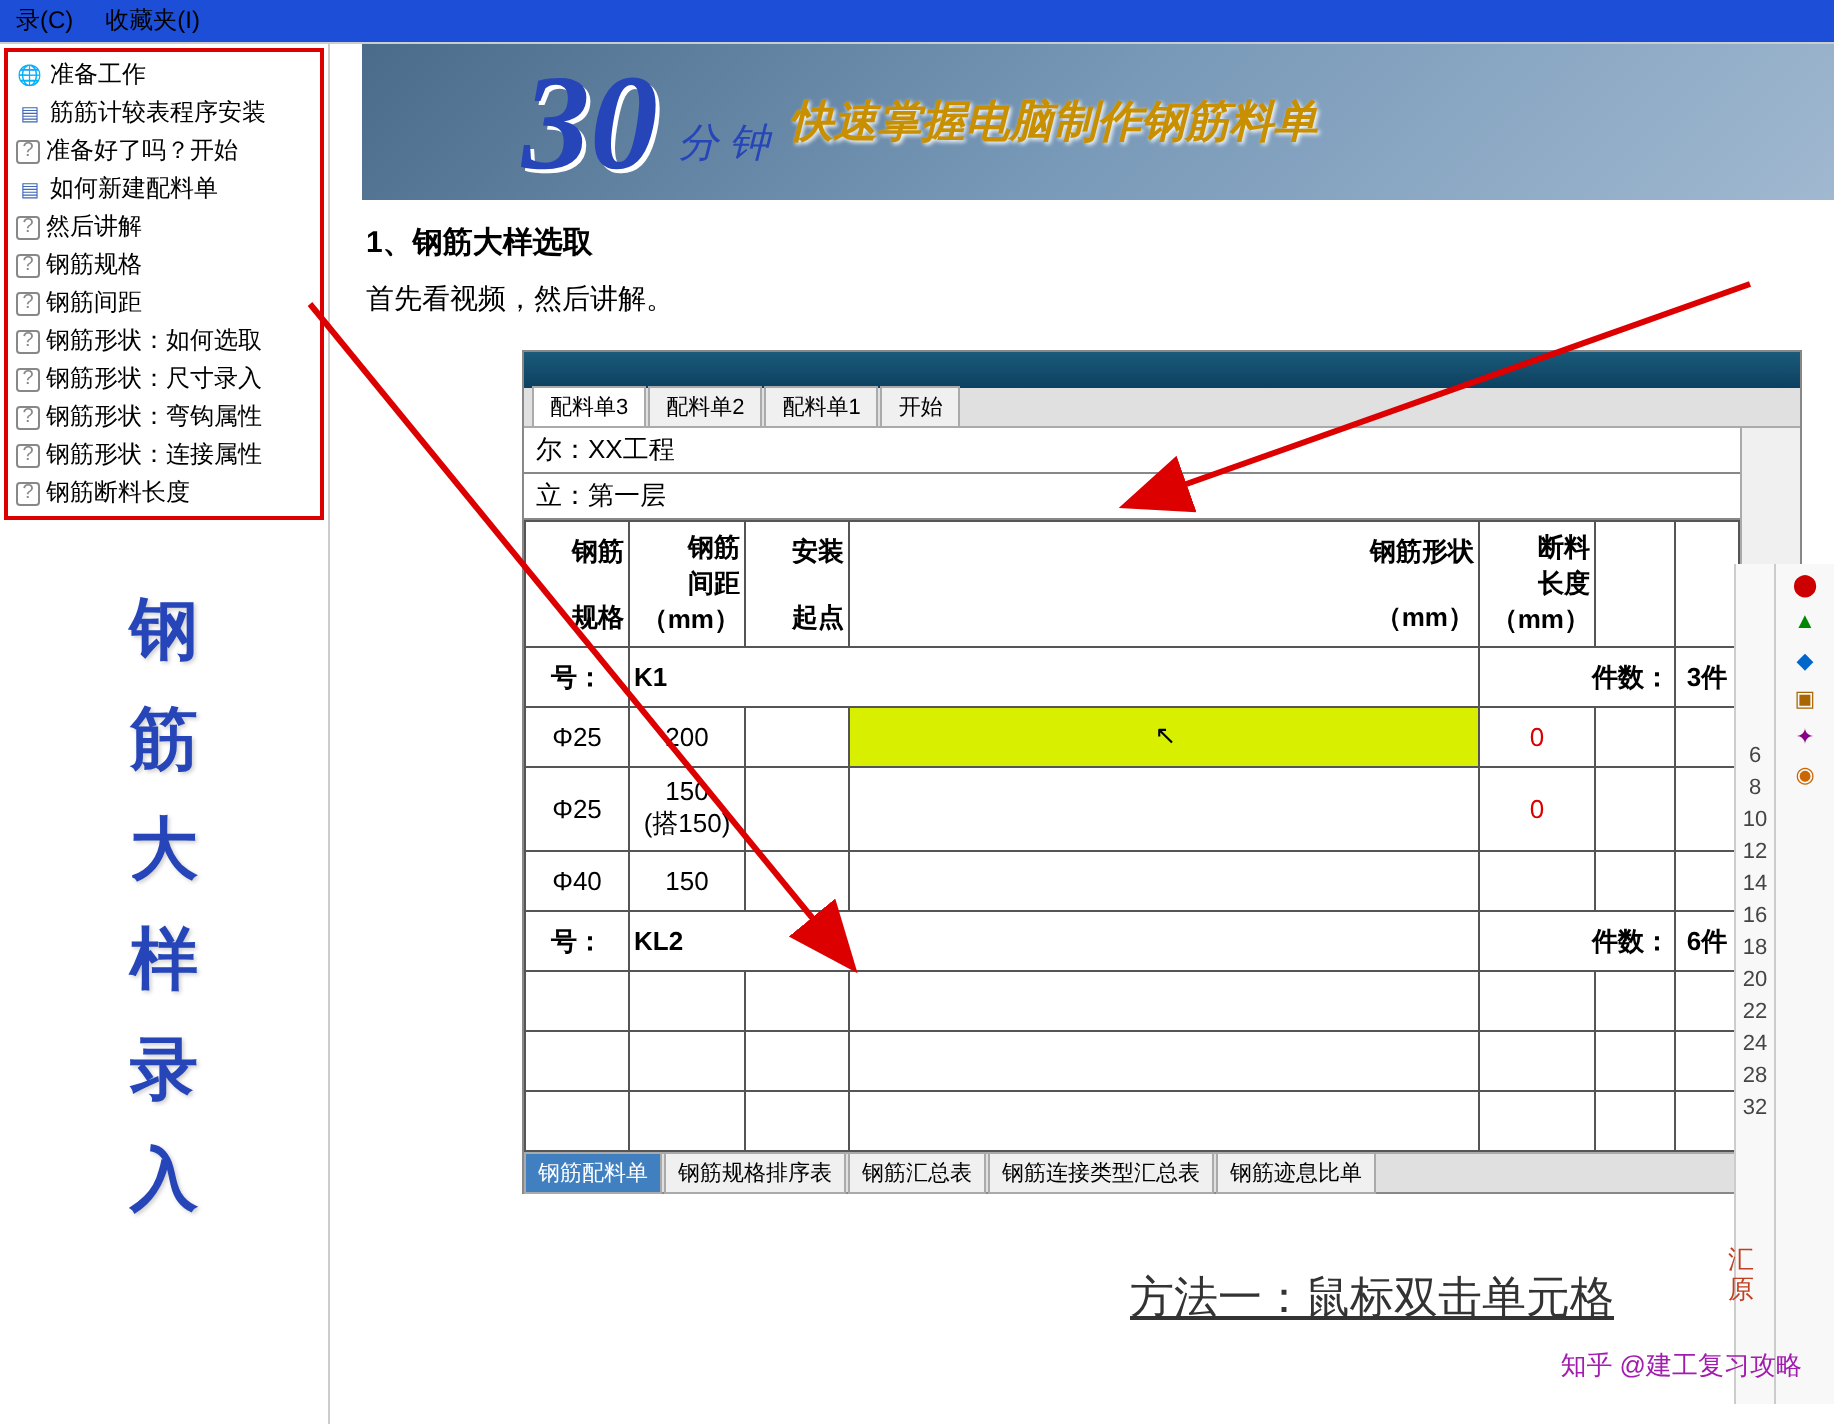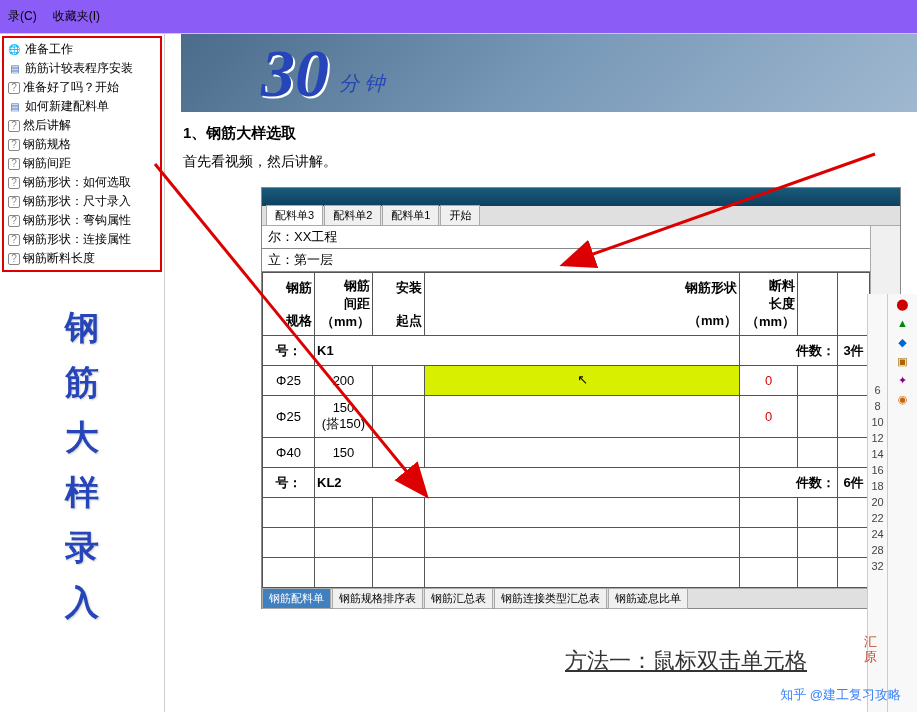--- a/index.html
+++ b/index.html
@@ -1,17 +1,17 @@
 <!DOCTYPE html>
 <html><head>
 <meta charset="utf-8">
 <style>
 * { box-sizing: border-box; margin: 0; padding: 0; }
 body { font-family: "Microsoft YaHei", SimSun, sans-serif; font-size: 12px; background: #f0f0f0; width: 917px; height: 712px; overflow: hidden; position: relative; }
-.menu-bar { background: #8b5cf6; border-bottom: 1px solid #ccc; display: flex; height: 34px; align-items: center; }
+.menu-bar { background: #1d4ed8; border-bottom: 1px solid #ccc; display: flex; height: 22px; align-items: center; }
 .menu-item { padding: 2px 8px; cursor: default; }
 .container { display: flex; height: 690px; }
 .sidebar { width: 165px; background: #fff; border-right: 1px solid #ccc; }
 .tree-box { border: 2px solid #d00; margin: 2px; padding: 2px; }
 .tree-item { display: flex; align-items: center; padding: 1px 2px; color: #000; cursor: default; font-size: 12px; }
 .tree-icon { width: 14px; height: 14px; margin-right: 3px; display: inline-flex; align-items: center; justify-content: center; font-size: 10px; }
 .icon-q { border: 1px solid #888; color: #888; border-radius: 2px; width: 12px; height: 12px; line-height: 10px; }
 .icon-doc { color: #4169b8; }
 .icon-globe { color: #2060a0; }
 .vtext { color: #2545b8; font-size: 34px; font-weight: bold; text-align: center; margin-top: 30px; line-height: 1.5; text-shadow: 1px 1px 2px rgba(0,0,0,0.2); }
@@ -47,21 +47,21 @@
 .cell-active { background: #d8f000 !important; }
 .cell-red { color: #d00; }
 .right-tools { width: 30px; background: #f0f0f0; border-left: 1px solid #aaa; }
 .far-tools { width: 30px; background: #f8f8f8; border-left: 1px solid #ccc; display: flex; flex-direction: column; align-items: center; padding-top: 2px; gap: 3px; }
 .tool-ico { width: 18px; height: 16px; font-size: 11px; display: flex; align-items: center; justify-content: center; }
 .num-strip { width: 20px; background: #f8f8f8; border-left: 1px solid #ccc; display: flex; flex-direction: column; align-items: center; padding-top: 90px; font-size: 11px; color: #444; gap: 4px; }
 .bottom-tabs { background: #e0e0e0; border-top: 1px solid #aaa; display: flex; height: 20px; align-items: center; }
 .btab { padding: 2px 6px; font-size: 11px; border: 1px solid #aaa; background: #f0f0f0; margin-right: 1px; }
 .btab.active { background: #4080c0; color: #fff; }
 .caption { position: absolute; font-size: 22px; color: #333; font-family: KaiTi, serif; }
-.watermark { position: absolute; right: 16px; bottom: 20px; color: #3b82f6; font-size: 13px; }
+.watermark { position: absolute; right: 16px; bottom: 20px; color: #a21caf; font-size: 13px; }
 .cursor { position: absolute; width: 14px; height: 18px; }
 svg.arrow { position: absolute; pointer-events: none; }
 .hy { position:absolute; right:40px; bottom:60px; color:#c04020; font-size:13px; text-align:center; line-height:1.1;}
 </style>
 </head>
 <body>
 
 <div class="menu-bar">
   <span class="menu-item">录(C)</span>
   <span class="menu-item">收藏夹(I)</span>
@@ -126,20 +126,21 @@
       <div>样</div>
         <div>录</div>
         <div>入</div>
     </div>
   </div>
 
   <div class="content">
     <div class="banner">
       <span class="banner-30">30</span>
       <span class="banner-fz">分 钟</span>
+      <span class="banner-txt">快速掌握电脑制作钢筋料单</span>
     </div>
 
     <div class="sub-title">1、钢筋大样选取</div>
     <div class="body-text">首先看视频，然后讲解。</div>
 
     <div class="app-window">
       <div class="app-titlebar"></div>
       <div class="app-tabs">
         <div class="app-tab active">配料单3</div>
         <div class="app-tab">配料单2</div>

